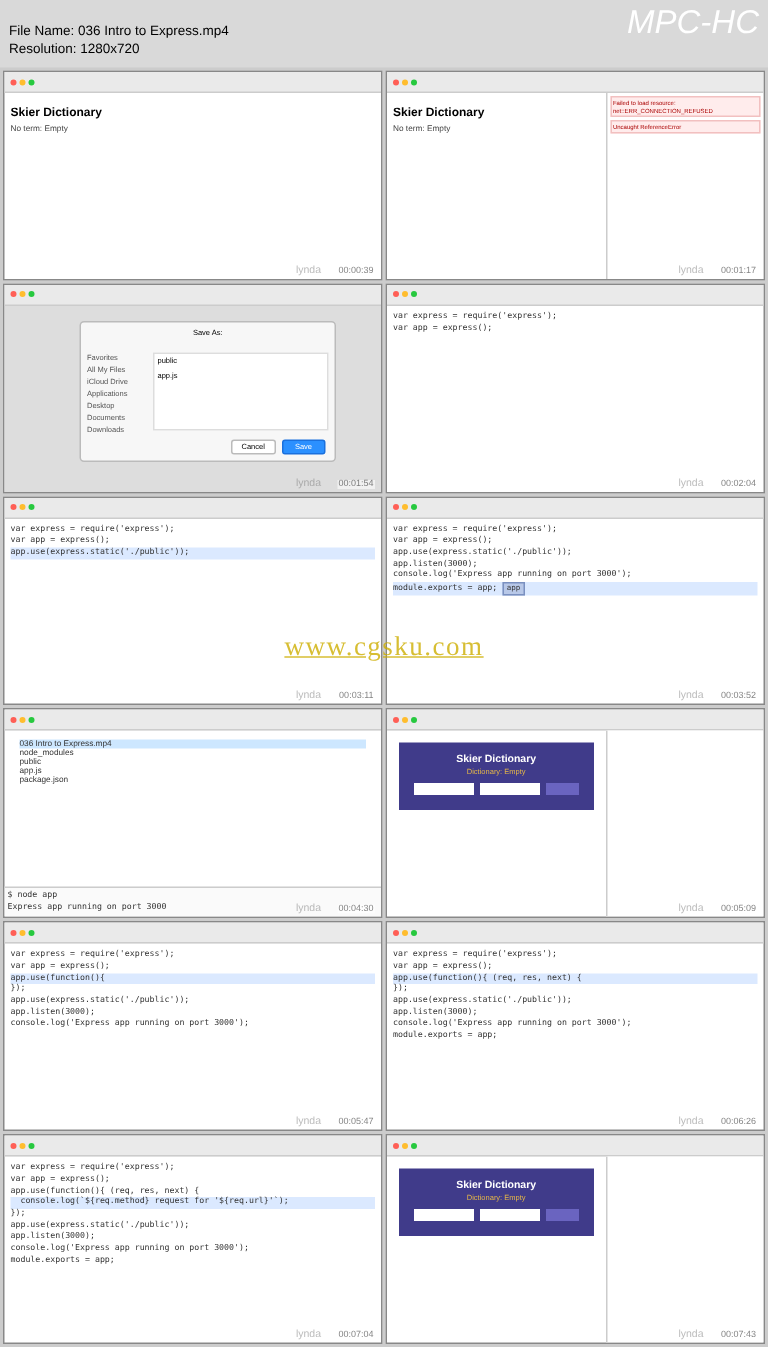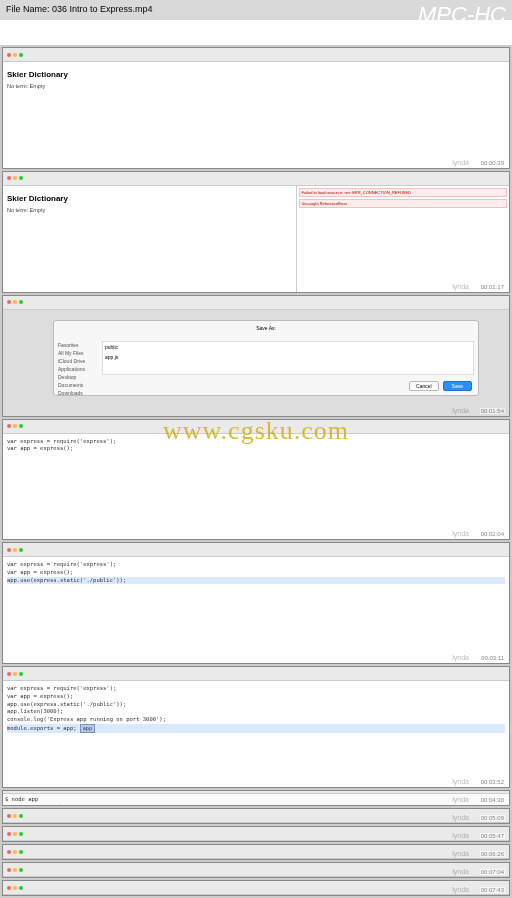--- a/index.html
+++ b/index.html
@@ -1,29 +1,29 @@
 <!DOCTYPE html>
 <html><head>
 <meta charset="utf-8">
 <style>
   * { margin: 0; padding: 0; box-sizing: border-box; }
   body { width: 512px; height: 898px; background: #fff; font-family: Arial, sans-serif; font-size: 9px; position: relative; overflow: hidden; }
-  .header { background: #d9d9d9; padding: 4px 6px; line-height: 1.3; }
+  .header { background: #d9d9d9; padding: 15px 6px; line-height: 1.3; }
   .header .line { color: #000; }
   .app-tag { position: absolute; top: 2px; right: 6px; color: #fff; font-style: italic; font-size: 22px; font-weight: 300; z-index: 5; }
-  .grid { position: absolute; top: 45px; left: 0; right: 0; bottom: 0; display: grid; grid-template-columns: 1fr; grid-template-rows: repeat(6, 1fr); gap: 2px; padding: 2px; background: #ccc; }
+  .grid { position: absolute; top: 45px; left: 0; right: 0; bottom: 0; display: grid; grid-template-columns: 1fr 1fr; grid-template-rows: repeat(6, 1fr); gap: 2px; padding: 2px; background: #ccc; }
   .cell { background: #fff; position: relative; overflow: hidden; border: 1px solid #888; }
   .cell-top { height: 14px; background: #eaeaea; border-bottom: 1px solid #ccc; font-size: 5px; color: #555; padding: 2px 4px; display: flex; align-items: center; }
   .traffic { display: flex; gap: 2px; margin-right: 4px; }
   .dot { width: 4px; height: 4px; border-radius: 50%; }
   .red { background: #ff5f56; } .yel { background: #ffbd2e; } .grn { background: #27c93f; }
   .cell-body { position: absolute; top: 14px; left: 0; right: 0; bottom: 0; padding: 4px; font-size: 6px; }
   .stamp { position: absolute; bottom: 2px; right: 4px; color: rgba(0,0,0,0.5); font-size: 6px; background: rgba(255,255,255,0.6); padding: 0 1px;}
   .lynda { position: absolute; bottom: 2px; right: 40px; color: rgba(120,120,120,0.5); font-size: 7px; }
-  .watermark { position: absolute; top: 48%; left: 50%; transform: translate(-50%, -50%); color: rgba(205,174,0,0.8); font-size: 26px; font-family: Georgia, serif; letter-spacing: 1px; z-index: 20; pointer-events: none; white-space: nowrap;}
+  .watermark { position: absolute; top: 48%; left: 50%; transform: translate(-50%, -50%); color: rgba(205,174,0,0.8); font-size: 18px; font-family: Georgia, serif; letter-spacing: 1px; z-index: 20; pointer-events: none; white-space: nowrap; text-decoration: underline;}
   .page-title { font-size: 8px; font-weight: bold; margin: 4px 0; }
   .code-line { font-family: monospace; font-size: 5.5px; line-height: 1.4; color: #333; white-space: pre; }
   .dialog { position: absolute; top: 10px; left: 50px; right: 30px; bottom: 20px; background: #f7f7f7; border: 1px solid #bbb; border-radius: 3px; font-size: 5px; padding: 4px; }
   .dialog-side { position: absolute; left: 4px; top: 20px; width: 40px; font-size: 5px; color: #555; }
   .dialog-side div { padding: 1px 0; }
   .dialog-main { position: absolute; left: 48px; right: 4px; top: 20px; bottom: 20px; background: #fff; border: 1px solid #ddd; }
   .dialog-btns { position: absolute; bottom: 4px; right: 6px; display: flex; gap: 4px; }
   .btn-cancel { background: #fff; border: 1px solid #bbb; padding: 1px 6px; border-radius: 2px; font-size: 5px;}
   .btn-primary { background: #2b90ff; color: #fff; border: 1px solid #1a70dd; padding: 1px 8px; border-radius: 2px; font-size: 5px;}
   .purple-page { background: #403b8a; margin: 8px; padding: 8px 6px 10px; text-align: center; }
@@ -39,20 +39,21 @@
   .split-left { position: absolute; top: 14px; left: 0; width: 58%; bottom: 0; }
   .split-right-dev { position: absolute; top: 14px; right: 0; width: 42%; bottom: 0; background: #fff; border-left: 1px solid #ccc; font-size: 4px;}
   .filetree { font-size: 5.5px; color: #333; padding: 2px 6px; }
   .filetree .hl { background: #cde7ff; }
 </style>
 </head>
 <body>
 
 <div class="header">
   <div class="line">File Name: 036 Intro to Express.mp4</div>
+  <div class="line">Resolution: 1280x720</div>
 </div>
 <div class="app-tag">MPC-HC</div>
 
 <div class="watermark">www.cgsku.com</div>
 
 <div class="grid">
 
   <div class="cell">
     <div class="cell-top">
         <div class="traffic">

